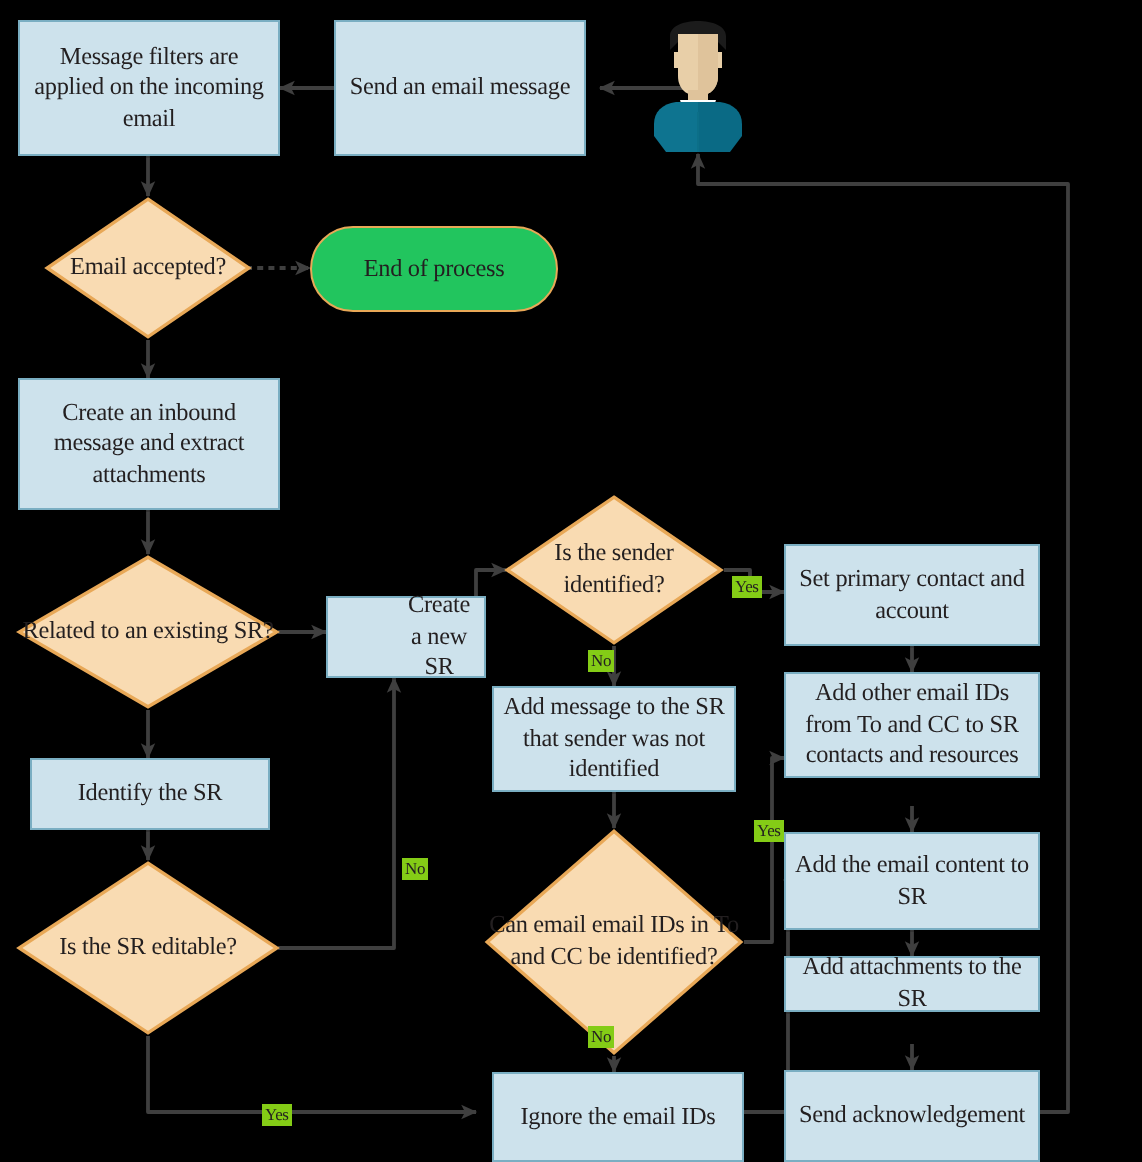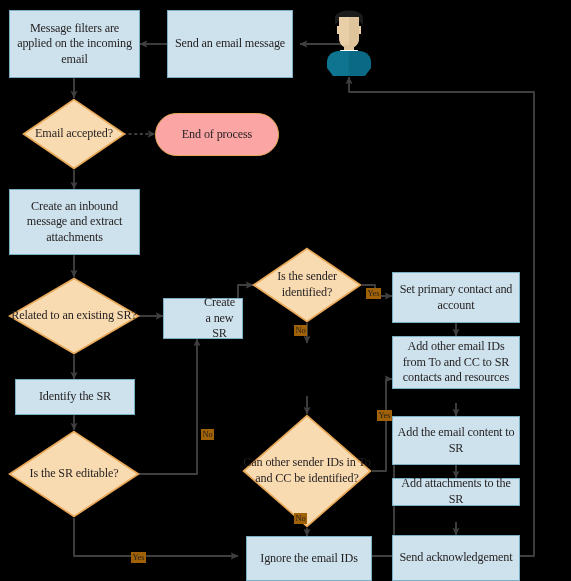--- a/index.html
+++ b/index.html
@@ -38,21 +38,21 @@
     line-height: 1.28;
     letter-spacing: -0.15px;
   }
   .proc {
     background: #cde2ec;
     border: 1px solid #7aaec2;
     box-shadow: 0 1px 0 0 rgba(0,0,0,0.18);
   }
   .proc .txt { padding: 0 4px; }
   .terminator {
-    background: #fca5a5;
+    background: #22c55e;
     border: 1.4px solid #e8a857;
     border-radius: 999px;
   }
   .decision {
     position: absolute;
     box-sizing: border-box;
   }
   .decision .dia {
     position: absolute;
     left: 0; top: 0;
@@ -66,21 +66,21 @@
     align-items: center;
     justify-content: center;
     text-align: center;
     color: #231f20;
     font-size: 12.2px;
     line-height: 1.28;
     letter-spacing: -0.15px;
   }
   .edge-label {
     position: absolute;
-    background: #a16207;
+    background: #84cc16;
     color: #231f20;
     font-size: 8.5px;
     line-height: 1;
     padding: 1px 1.5px;
     letter-spacing: -0.2px;
     white-space: nowrap;
   }
   #actor {
     position: absolute;
   }
@@ -218,26 +218,29 @@
     <span class="dlabel">Is the SR editable?</span>
   </div>
 
   <div class="decision" style="left:252px; top:247px; width:110px; height:76px;">
     <svg class="dia" viewBox="0 0 110 76" preserveAspectRatio="none">
       <polygon points="55,1.6 108.4,38 55,74.4 1.6,38" fill="#f9dbb2" stroke="#e8a857" stroke-width="1.7"></polygon>
     </svg>
     <span class="dlabel">Is the sender identified?</span>
   </div>
 
+  <div class="node proc" style="left:246px; top:343px; width:122px; height:53px;">
+    <span class="txt">Add message to the SR that sender was not identified</span>
+  </div>
 
   <div class="decision" style="left:242px; top:414px; width:130px; height:114px;">
     <svg class="dia" viewBox="0 0 130 114" preserveAspectRatio="none">
       <polygon points="65,1.6 128.4,57 65,112.4 1.6,57" fill="#f9dbb2" stroke="#e8a857" stroke-width="1.7"></polygon>
     </svg>
-    <span class="dlabel">Can other sender IDs in To and CC be identified?</span>
+    <span class="dlabel">Can email email IDs in To and CC be identified?</span>
   </div>
 
   <div class="node proc" style="left:246px; top:536px; width:126px; height:45px;">
     <span class="txt">Ignore the email IDs</span>
   </div>
 
   <div class="node proc" style="left:392px; top:272px; width:128px; height:51px;">
     <span class="txt">Set primary contact and account</span>
   </div>
 

